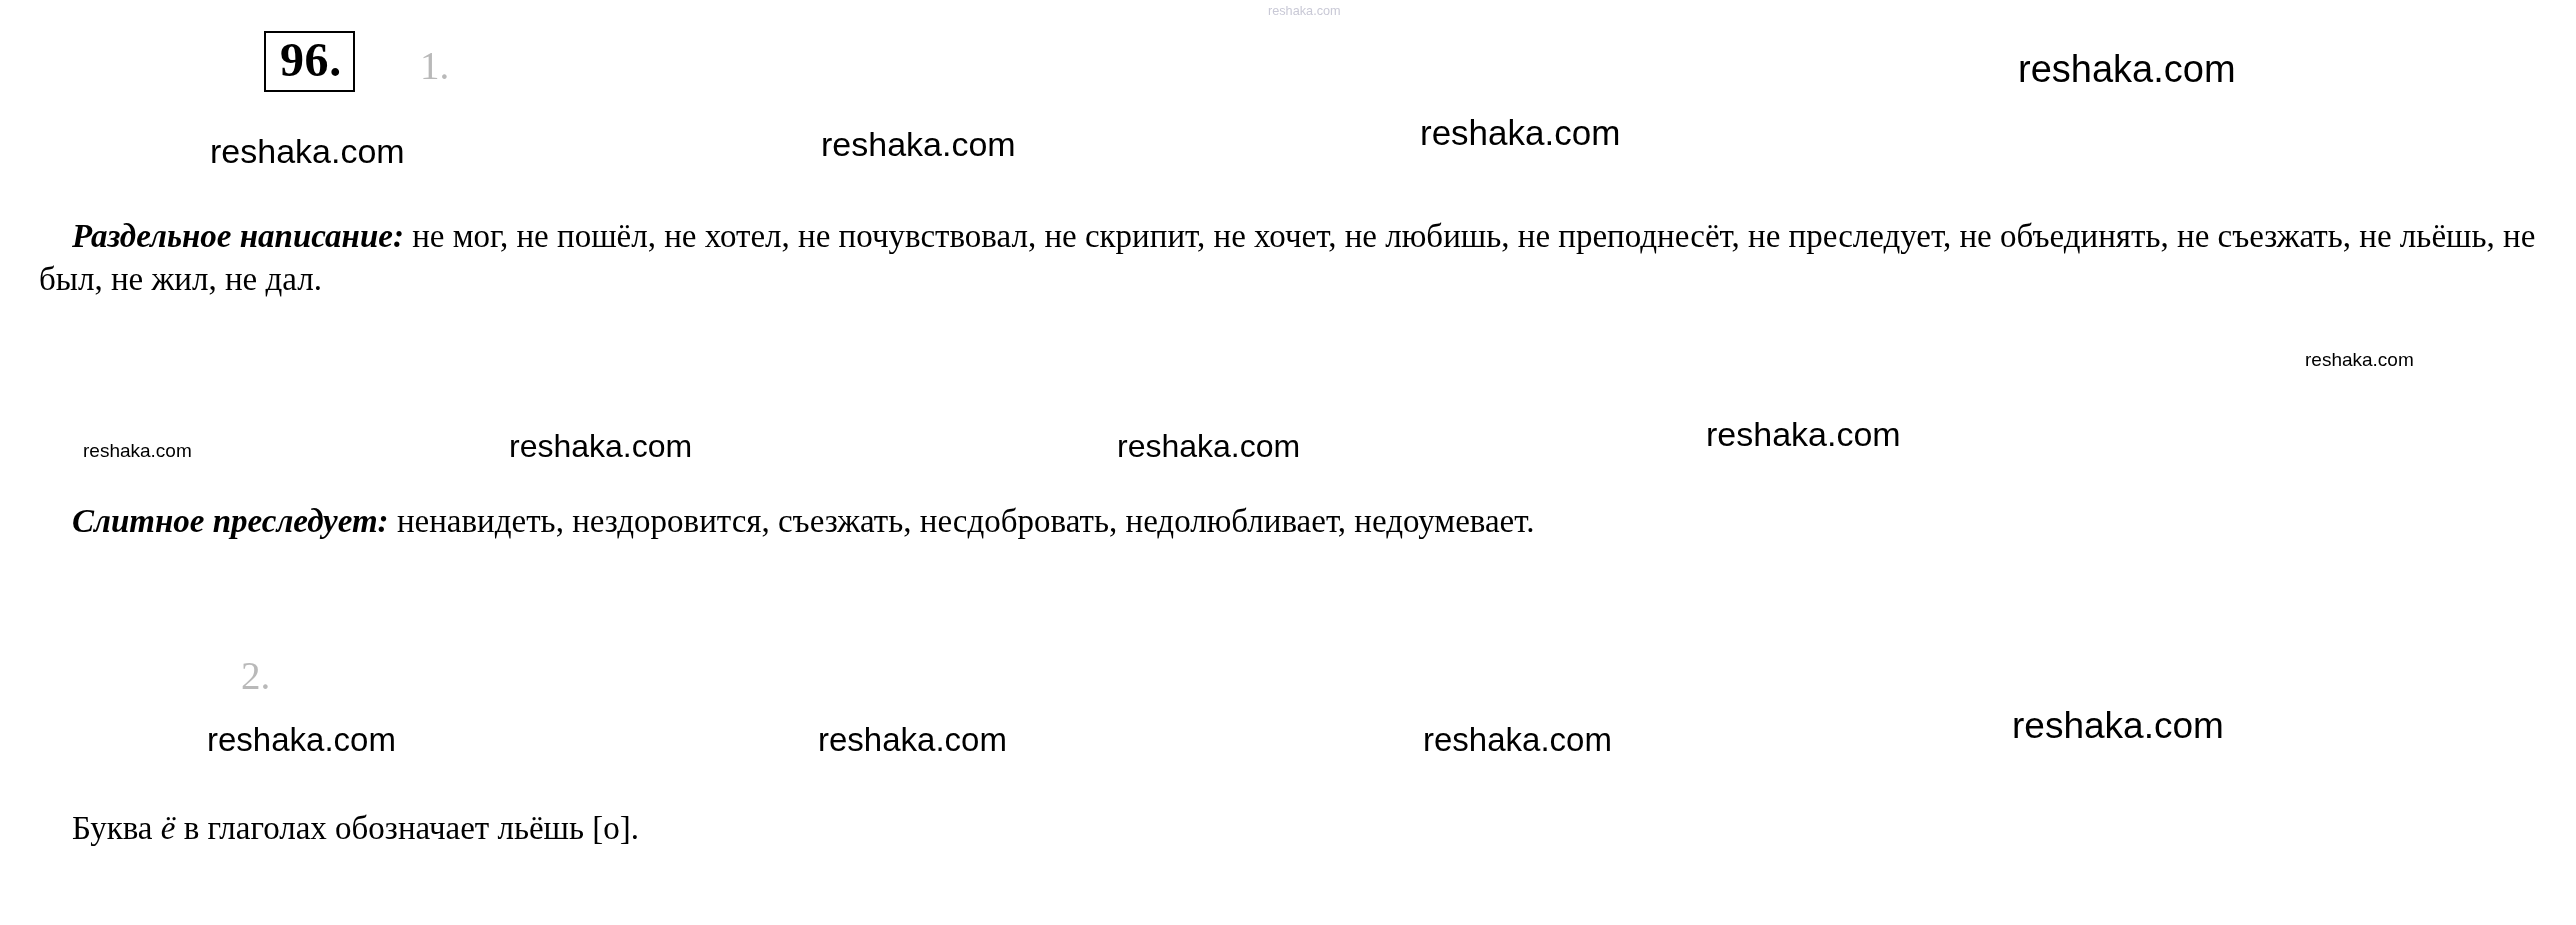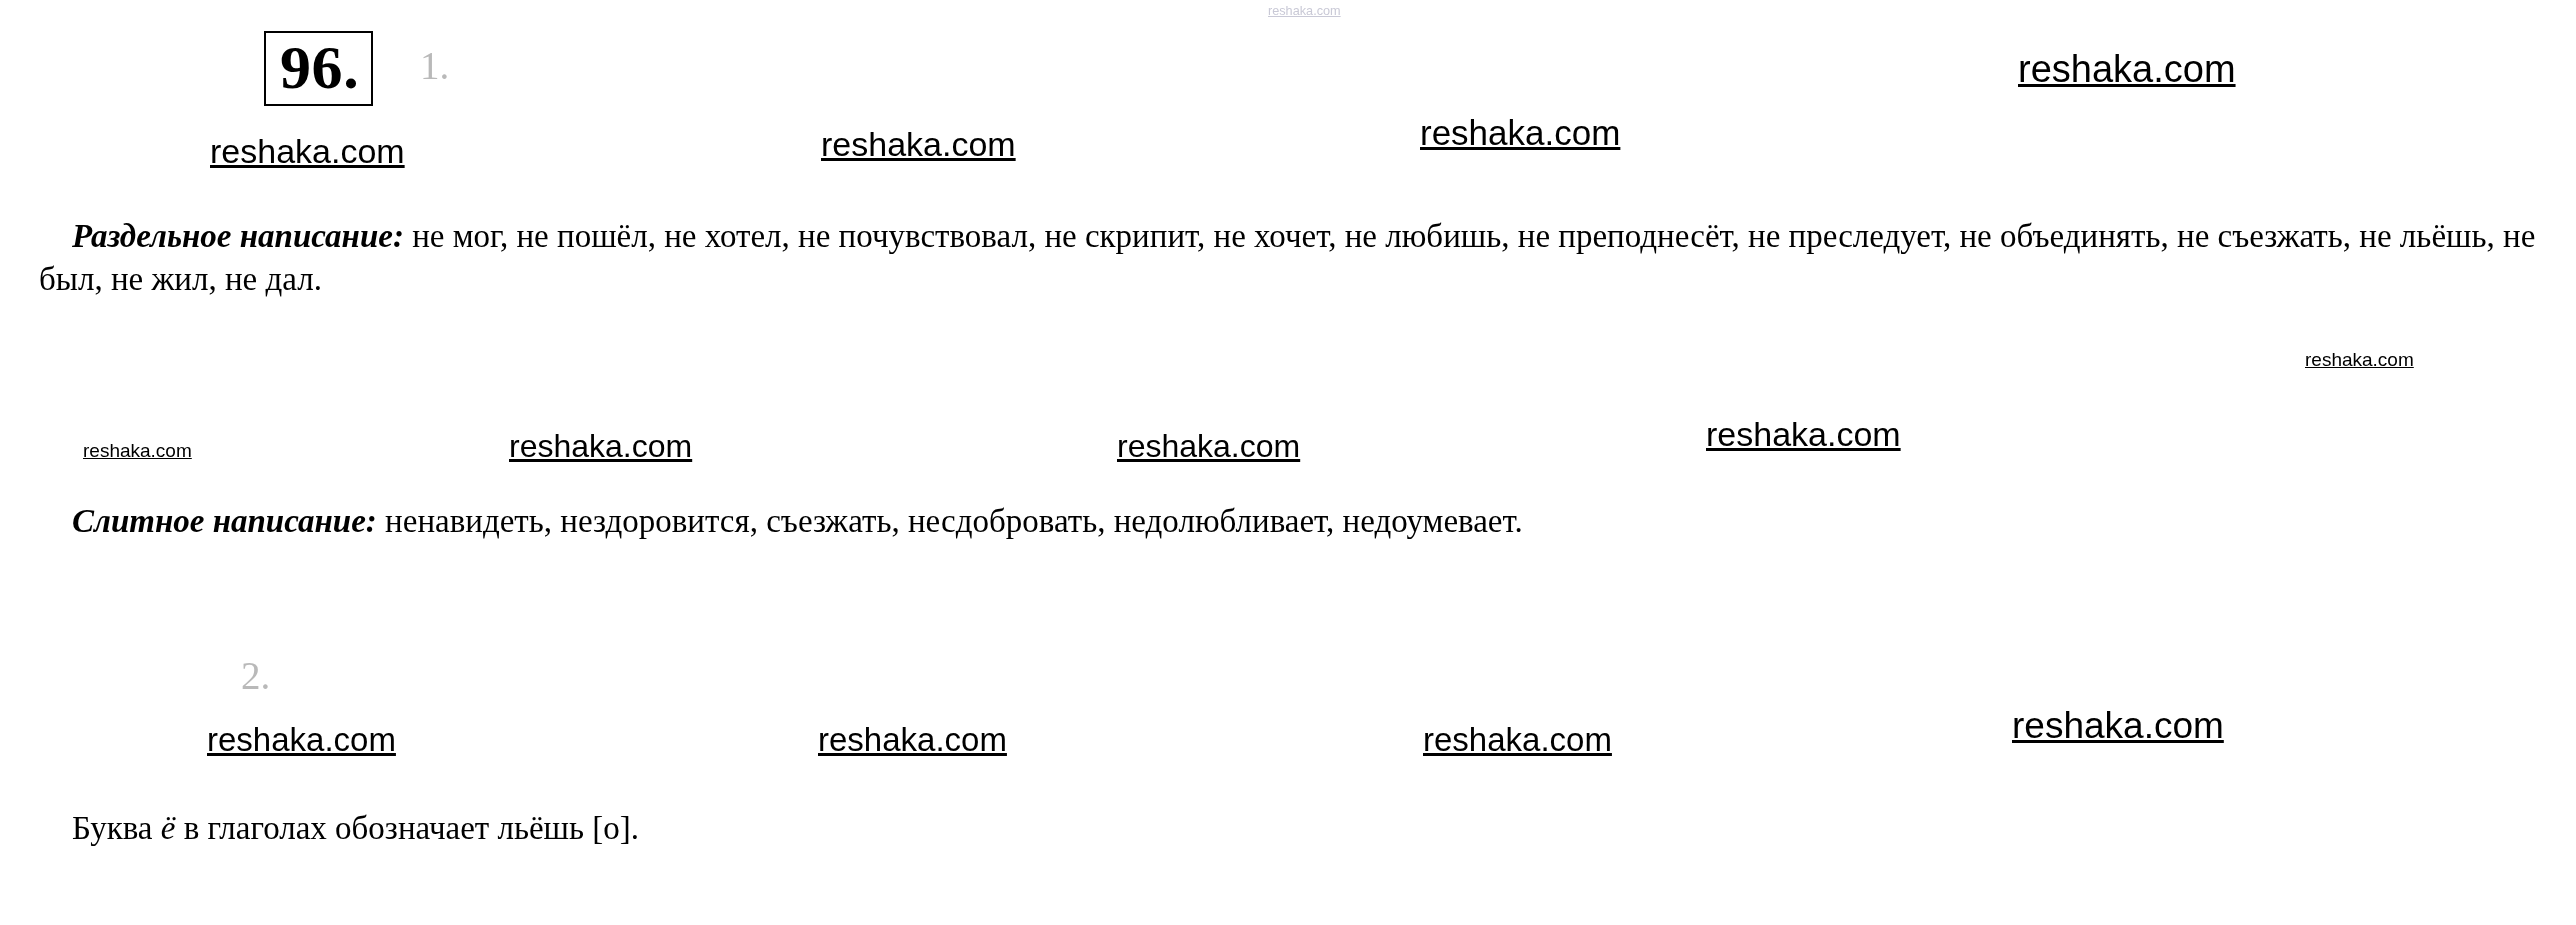--- a/index.html
+++ b/index.html
@@ -19,21 +19,21 @@
 
   
   .ex-number {
     position: absolute;
     left: 264px;
     top: 31px;
     border: 2.5px solid #000000;
     padding: 2.5px 11.5px 6.4px 14px;
     font-family: "Liberation Serif", serif;
     font-weight: bold;
-    font-size: 62px;
+    font-size: 48px;
     line-height: 1;
     letter-spacing: 0.6px;
     background: #ffffff;
   }
 
   
   .item-marker {
     position: absolute;
     font-family: "Liberation Serif", serif;
     font-size: 39px;
@@ -79,21 +79,20 @@
   }
 
   
   .wm {
     position: absolute;
     font-family: "Liberation Sans", sans-serif;
     color: #000000;
     line-height: 1;
     white-space: nowrap;
     pointer-events: none;
-    text-decoration: underline;
   }
   .wm-faint {
     color: #c9c9d6;
   }
 </style>
 </head>
 <body>
 
 <div id="page">
 
@@ -101,21 +100,21 @@
 
   <div class="item-marker" id="marker-1">1.</div>
 
   <div class="item-marker" id="marker-2">2.</div>
 
   <div class="para" id="para-razd">
     <span class="lead">Раздельное написание:</span><span> не мог, не пошёл, не хотел, не почувствовал, не скрипит, не хочет, не любишь, не преподнесёт, не преследует, не объединять, не съезжать, не льёшь, не был, не жил, не дал.</span>
   </div>
 
   <div class="para" id="para-slit">
-    <span class="lead">Слитное написание:</span><span> ненавидеть, нездоровится, съезжать, несдобровать, недолюбливает, недоумевает.</span>
+    <span class="lead">Слитное преследует:</span><span> ненавидеть, нездоровится, съезжать, несдобровать, недолюбливает, недоумевает.</span>
   </div>
 
   <div class="para" id="para-answer">
     <span>Буква </span><span class="ital">ё</span><span> в глаголах обозначает льёшь [о].</span>
   </div>
 
   <div id="watermark-layer">
       <div class="wm wm-faint" style="left: 1268px; top: 5.1px; font-size: 12.7px;">reshaka.com</div>
       <div class="wm" style="left: 2018px; top: 50px; font-size: 38px;">reshaka.com</div>
       <div class="wm" style="left: 1420px; top: 115px; font-size: 35px;">reshaka.com</div>

